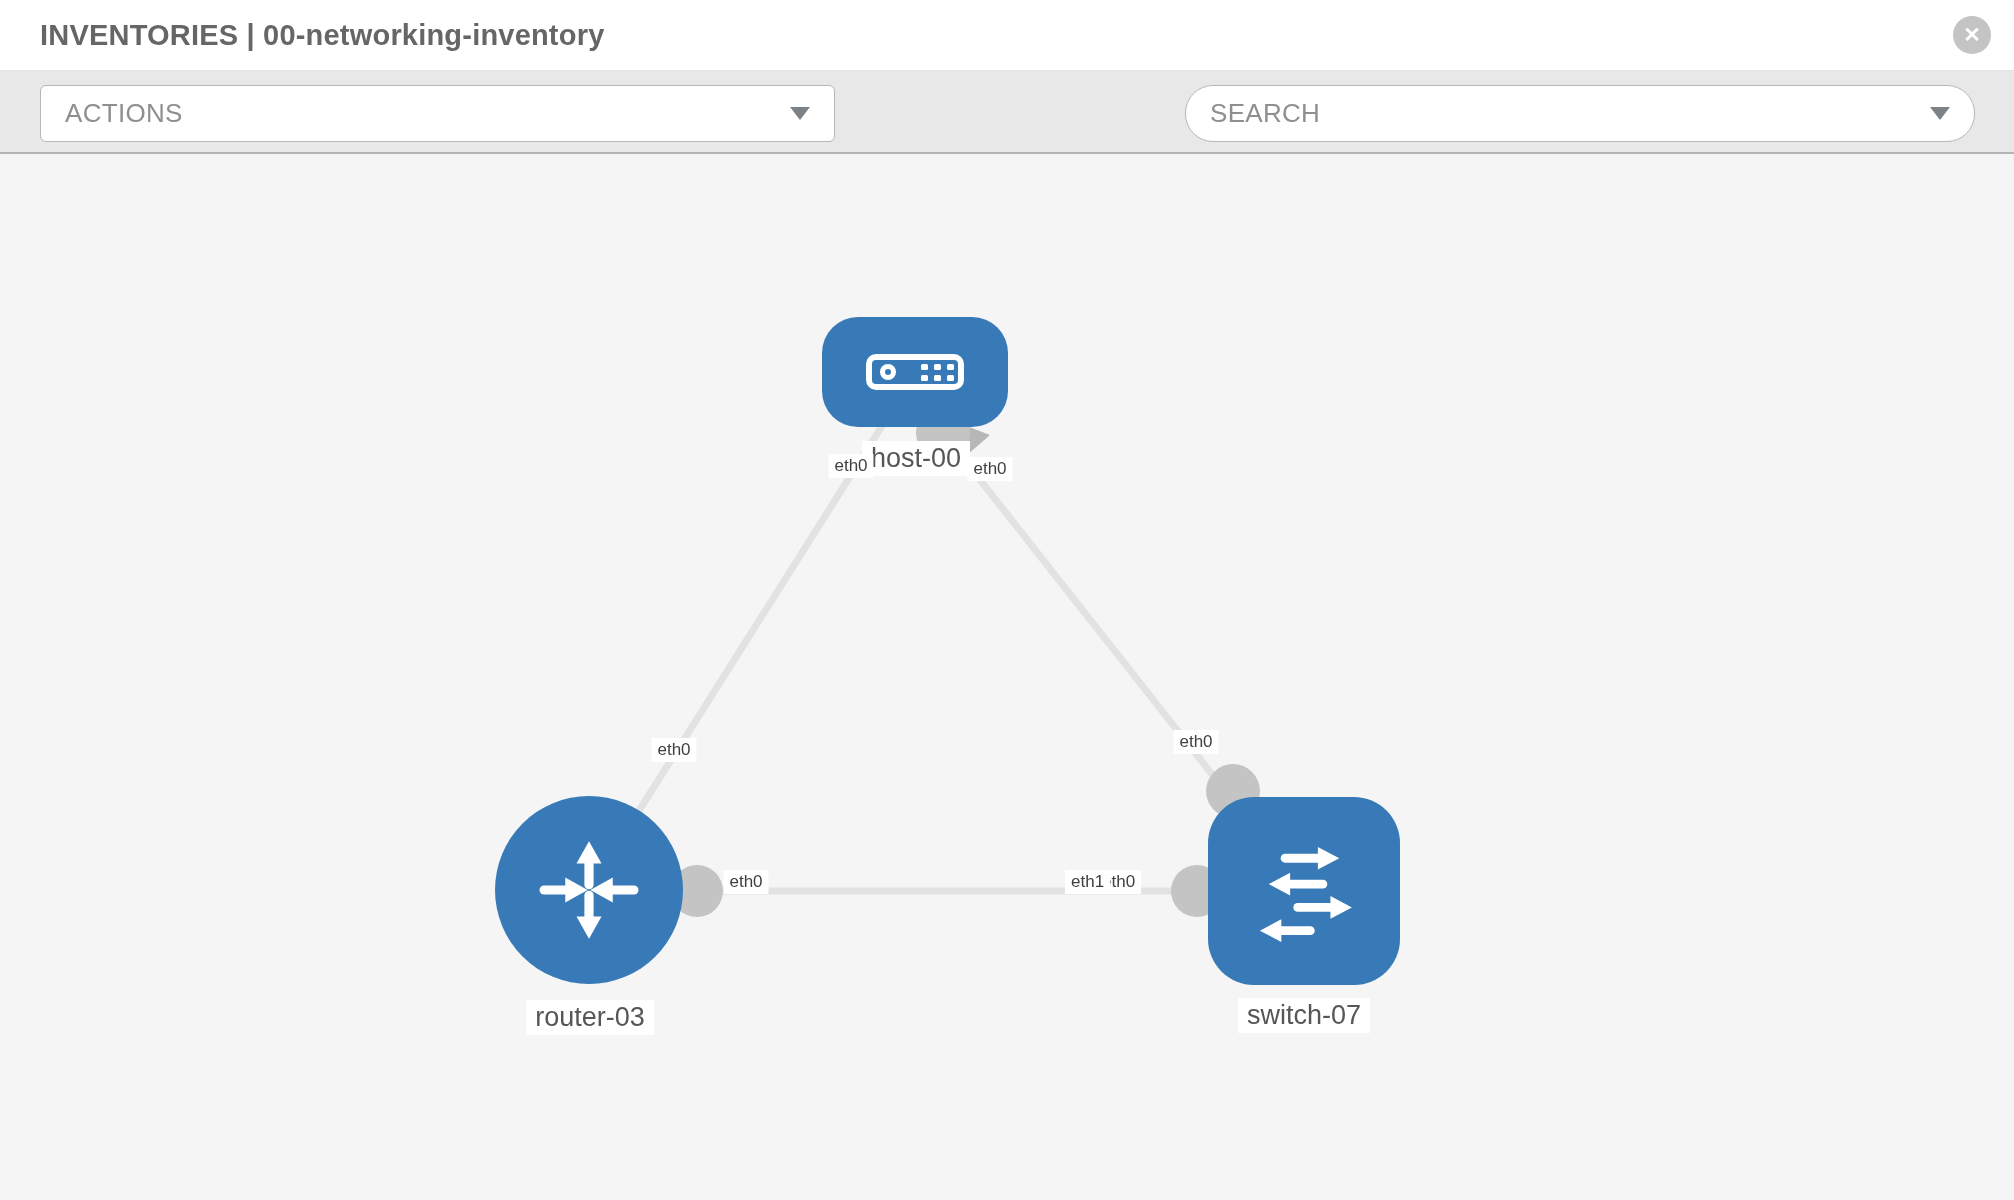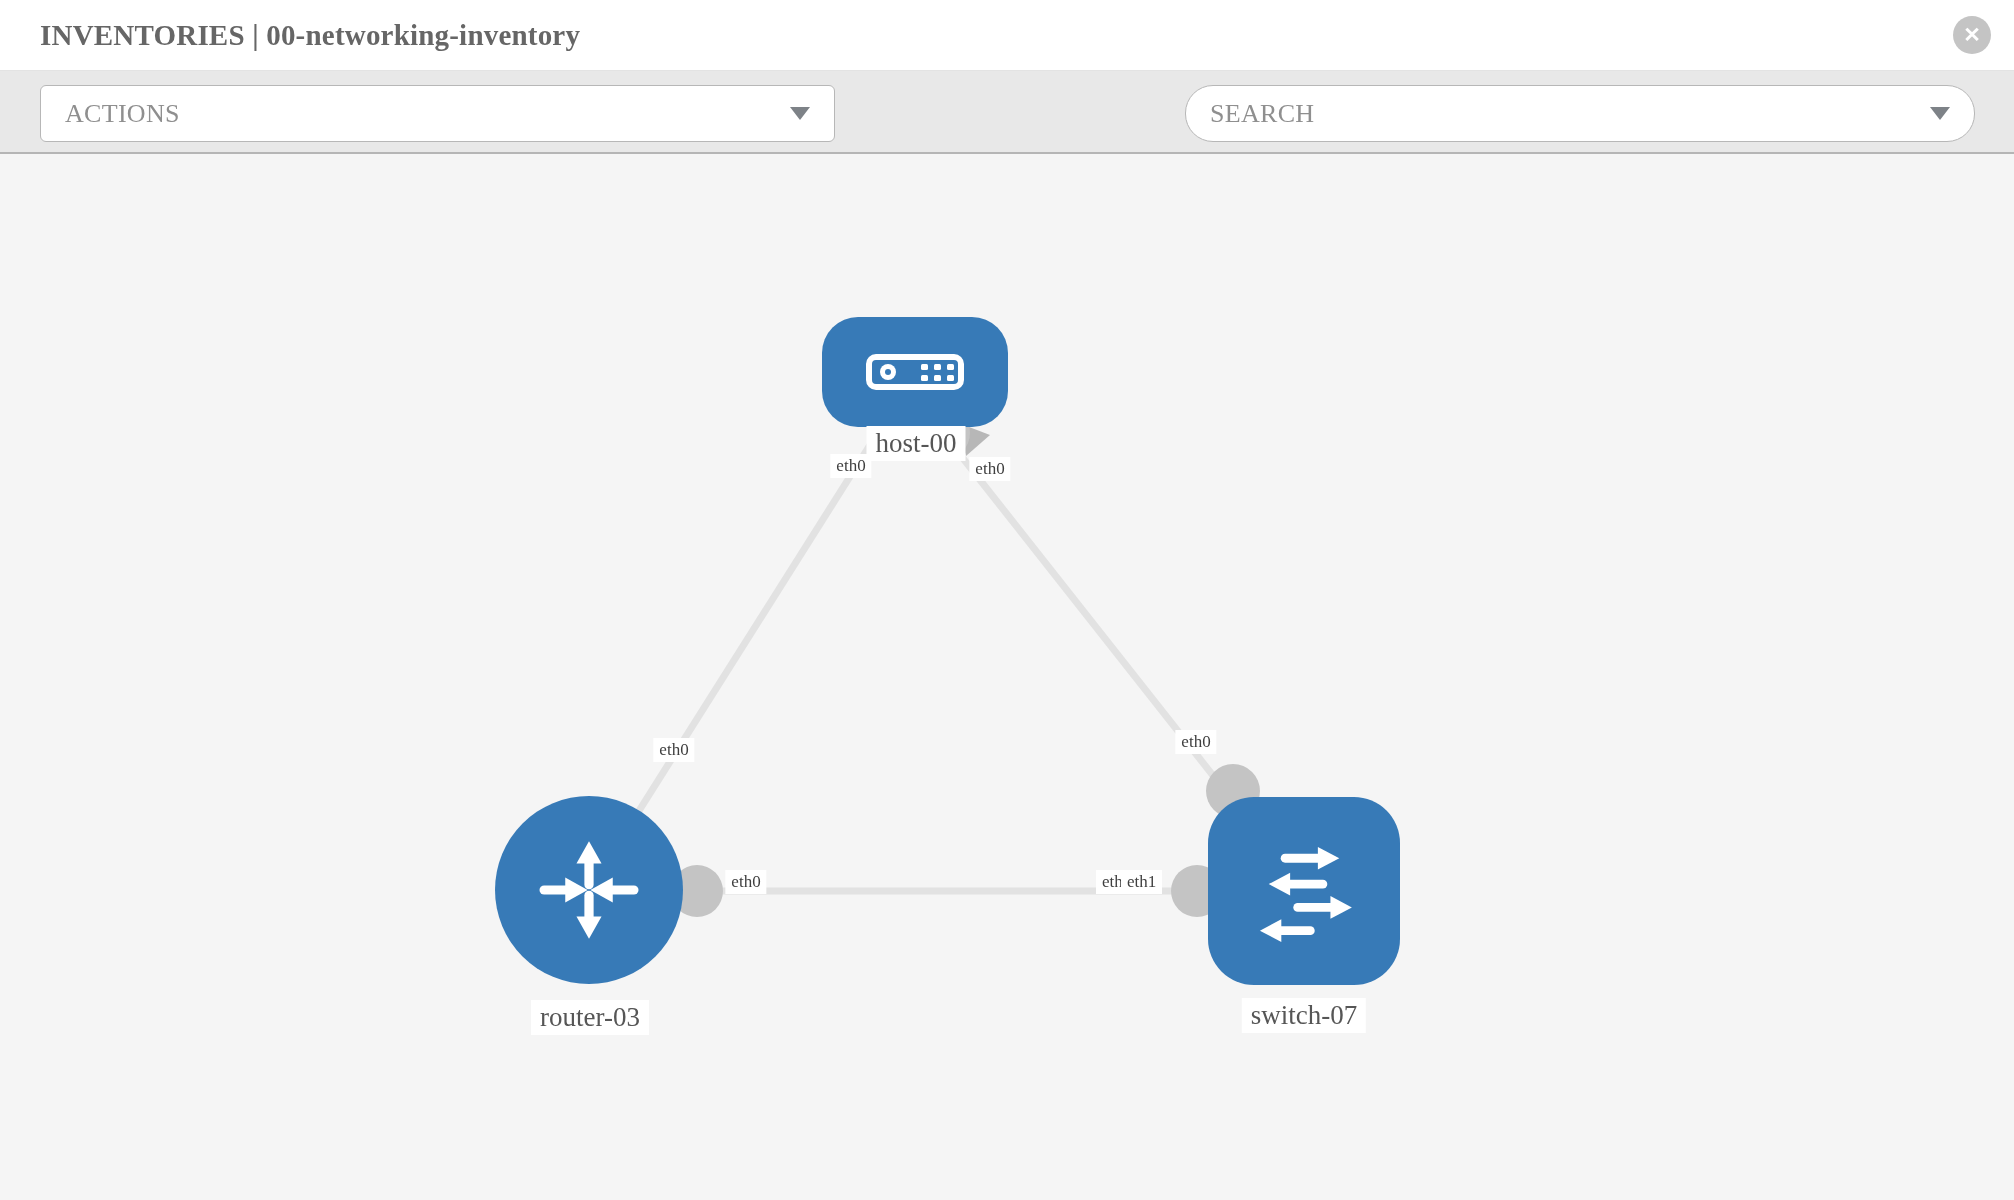--- a/index.html
+++ b/index.html
@@ -1,17 +1,17 @@
 <!DOCTYPE html>
 <html><head>
 <meta charset="utf-8">
 <style>
   html,body{margin:0;padding:0;}
   body{width:2014px;height:1200px;overflow:hidden;font-family:"Liberation Sans",sans-serif;background:#f5f5f5;}
-  .app{position:relative;width:2014px;height:1072px;overflow:hidden;background:#f5f5f5;font-family:Liberation Serif, serif;}
+  .app{position:relative;width:2014px;height:1072px;overflow:hidden;background:#f5f5f5;}
 
   
   .header{position:absolute;left:0;top:0;width:2014px;height:71px;background:#ffffff;border-bottom:1px solid #e3e3e3;box-sizing:border-box;}
   .header-title{position:absolute;left:40px;top:0;height:71px;line-height:71px;font-size:29px;font-weight:700;color:#666666;letter-spacing:.2px;white-space:nowrap;}
   .close-btn{position:absolute;left:1953px;top:16px;width:38px;height:38px;border-radius:50%;background:#c4c4c4;color:#ffffff;font-size:21px;font-weight:700;line-height:38px;text-align:center;cursor:pointer;user-select:none;}
 
   
   .toolbar{position:absolute;left:0;top:71px;width:2014px;height:83px;background:#e8e8e8;border-bottom:2px solid #b5b5b5;box-sizing:border-box;}
   .dropdown{position:absolute;top:14px;height:57px;background:#ffffff;border:1px solid #b7b7b7;border-radius:6px;box-sizing:border-box;display:flex;align-items:center;padding:0 24px;cursor:pointer;}
   .dropdown .dd-label{font-size:26px;color:#8f8f8f;letter-spacing:.3px;flex:1;white-space:nowrap;overflow:hidden;}
@@ -126,26 +126,26 @@
           <line x1="130" y1="89" x2="76" y2="89"></line>
           <polygon points="44,89 78,71 78,107" stroke="none"></polygon>
           <line x1="90" y1="126" x2="144" y2="126"></line>
           <polygon points="176,126 142,108 142,144" stroke="none"></polygon>
           <line x1="110" y1="163" x2="62" y2="163"></line>
           <polygon points="30,163 64,145 64,181" stroke="none"></polygon>
         </g>
       </svg>
     </div>
 
-    <div class="lbl node-lbl" style="left:916px;top:272px;text-align:center;">host-00</div>
+    <div class="lbl node-lbl" style="left:916px;top:287px;text-align:center;">host-00</div>
     <div class="lbl node-lbl" style="left:590px;top:846px;">router-03</div>
     <div class="lbl node-lbl" style="left:1304px;top:844px;">switch-07</div>
 
     <div class="lbl if-lbl" style="left:851px;top:300px;">eth0</div>
     <div class="lbl if-lbl" style="left:990px;top:303px;">eth0</div>
     <div class="lbl if-lbl" style="left:674px;top:584px;">eth0</div>
     <div class="lbl if-lbl" style="left:1196px;top:576px;">eth0</div>
     <div class="lbl if-lbl" style="left:746px;top:716px;">eth0</div>
     <div class="lbl if-lbl anchored" style="left:1096px;top:716px;">eth0</div>
-    <div class="lbl if-lbl anchored" style="left:1121px;top:716px;">eth1</div>
+    <div class="lbl if-lbl anchored" style="left:1065px;top:716px;">eth1</div>
 
   </div>
 </div>
 
 </body></html>

